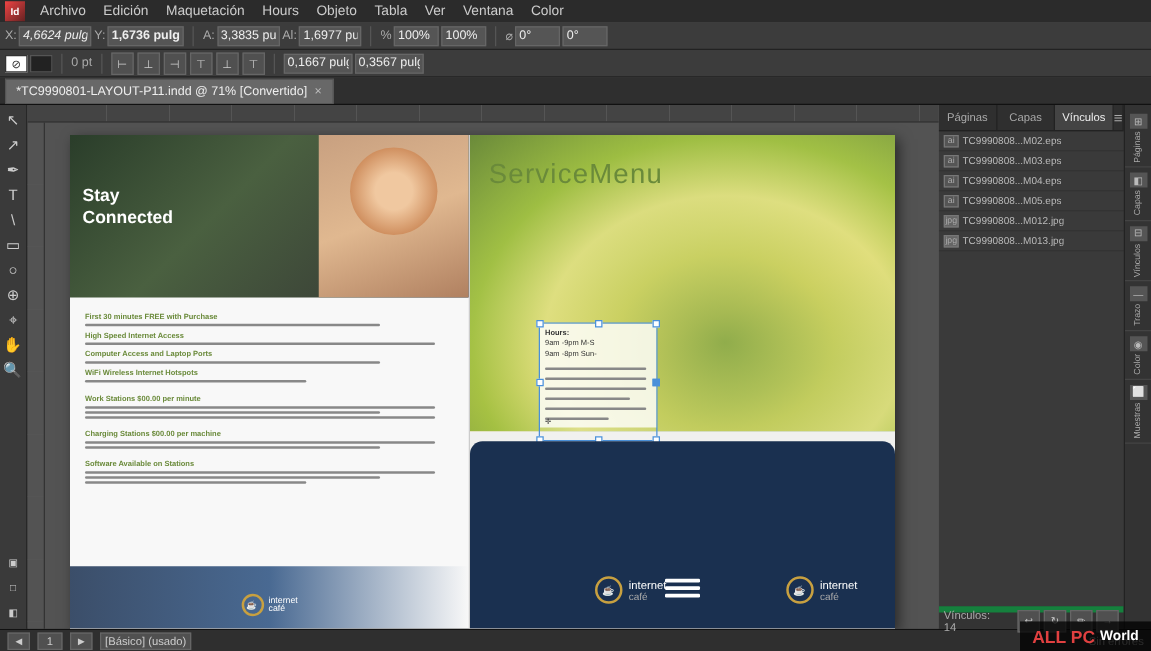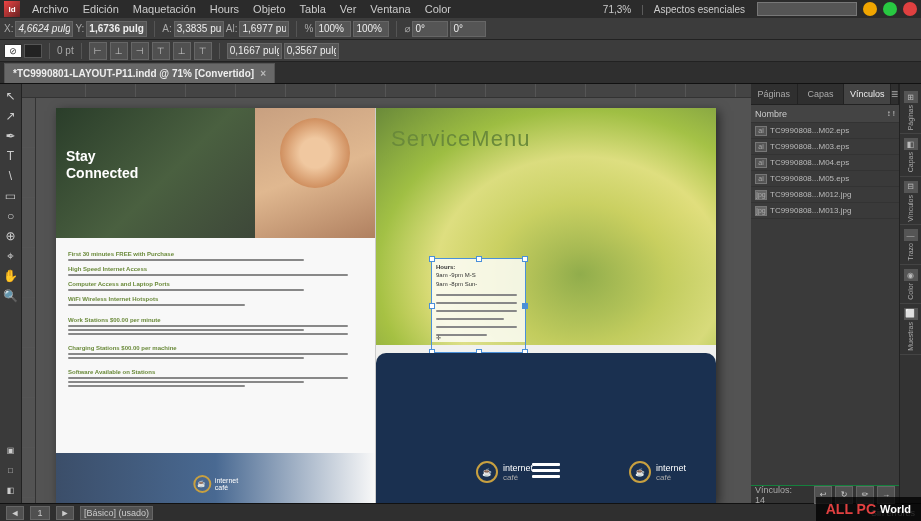--- a/index.html
+++ b/index.html
@@ -110,21 +110,20 @@
       background: #686868;
       border: 1px solid #555;
       border-bottom: none;
       padding: 0 8px;
       display: flex;
       align-items: center;
       color: #eee;
       font-size: 10px;
       cursor: pointer;
       gap: 6px;
-      font-weight: bold;
     }
     .doc-tab .close-x {
       color: #bbb; font-size: 10px; cursor: pointer;
     }
 
     
     #main-area {
       display: flex;
       height: calc(521px - 18px - 22px - 22px - 22px - 18px);
     }
@@ -388,21 +387,21 @@
       color: #aaa;
     }
     .link-num {
       margin-left: auto;
       color: #888; font-size: 8px;
     }
 
     #panel-bottom {
       height: 18px;
       background: #333;
-      border-top: 1px solid #15803d;
+      border-top: 5px solid #15803d;
       display: flex; align-items: center;
       padding: 0 4px;
       font-size: 9px; color: #aaa;
       gap: 20px;
     }
 
     
     #far-right {
       width: 22px;
       background: #333;
@@ -466,29 +465,20 @@
     </div>
   <div class="menu-item">Archivo</div>
   <div class="menu-item">Edición</div>
   <div class="menu-item">Maquetación</div>
   <div class="menu-item">Hours</div>
   <div class="menu-item">Objeto</div>
   <div class="menu-item">Tabla</div>
   <div class="menu-item">Ver</div>
   <div class="menu-item">Ventana</div>
   <div class="menu-item">Color</div>
-  <div class="menu-right">
-    <span>71,3%</span>
-    <span style="margin: 0 6px; color:#666">|</span>
-    <span>Aspectos esenciales</span>
-    <input type="text" style="margin-left: 8px;">
-    <span class="win-btn win-min"></span>
-    <span class="win-btn win-max"></span>
-    <span class="win-btn win-close"></span>
-  </div>
 </div>
 
 <div id="toolbar1">
   <div style="display:flex;align-items:center;gap:2px">
     <span class="tb-label">X:</span>
     <input class="tb-input" style="width: 58px; font-style: italic;" value="4,6624 pulg">
     <span class="tb-label">Y:</span>
     <input class="tb-input" style="width: 61px; font-weight: bold;" value="1,6736 pulg">
   </div>
   <div class="tb-sep"></div>
@@ -698,27 +688,20 @@
   <div id="right-panel">
 
     <div id="panel-tabs">
       <div class="panel-tab">Páginas</div>
       <div class="panel-tab">Capas</div>
       <div class="panel-tab active">Vínculos</div>
       <div class="panel-tab" style="font-size:12px;flex:0;width:16px">≡</div>
     </div>
 
     <div id="links-panel">
-      <div id="links-header">
-        <span>Nombre</span>
-        <div style="display:flex;gap:2px">
-          <span style="font-size:8px">↕</span>
-          <span style="font-size:8px">!</span>
-        </div>
-      </div>
 
       <div class="link-item">
         <div class="link-icon">ai</div>
         <span style="font-size:8px;overflow:hidden;white-space:nowrap">TC9990808...M02.eps</span>
       </div>
       <div class="link-item">
         <div class="link-icon">ai</div>
         <span style="font-size:8px;overflow:hidden;white-space:nowrap">TC9990808...M03.eps</span>
       </div>
       <div class="link-item">

